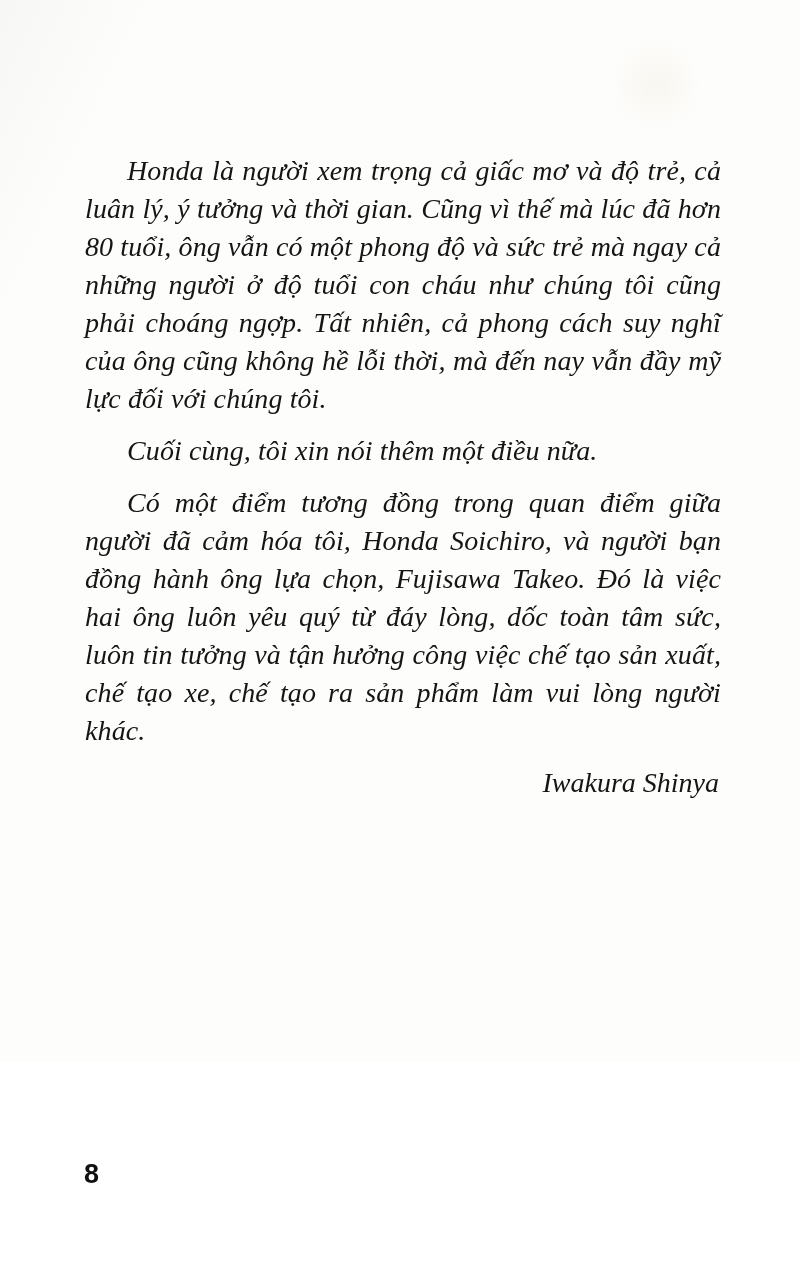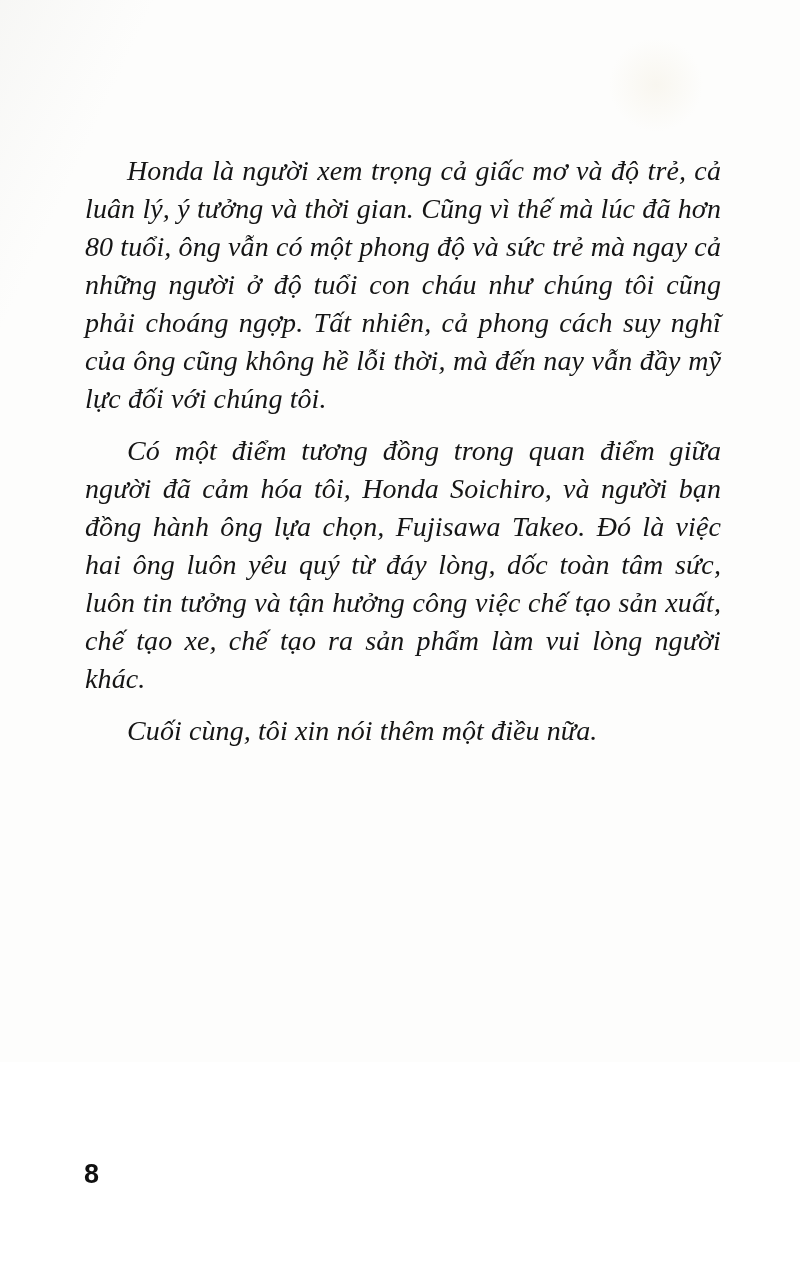--- a/index.html
+++ b/index.html
@@ -56,17 +56,18 @@
     line-height: 32px;
     color: #101010;
   }
 </style>
 </head>
 <body>
 
 <div class="page">
   <main class="text-block">
     <p class="para">Honda là người xem trọng cả giấc mơ và độ trẻ, cả luân lý, ý tưởng và thời gian. Cũng vì thế mà lúc đã hơn 80 tuổi, ông vẫn có một phong độ và sức trẻ mà ngay cả những người ở độ tuổi con cháu như chúng tôi cũng phải choáng ngợp. Tất nhiên, cả phong cách suy nghĩ của ông cũng không hề lỗi thời, mà đến nay vẫn đầy mỹ lực đối với chúng tôi.</p>
+    <p class="para">Cuối cùng, tôi xin nói thêm một điều nữa.</p>
     <p class="para">Có một điểm tương đồng trong quan điểm giữa người đã cảm hóa tôi, Honda Soichiro, và người bạn đồng hành ông lựa chọn, Fujisawa Takeo. Đó là việc hai ông luôn yêu quý từ đáy lòng, dốc toàn tâm sức, luôn tin tưởng và tận hưởng công việc chế tạo sản xuất, chế tạo xe, chế tạo ra sản phẩm làm vui lòng người khác.</p>
-    <p class="para">Cuối cùng, tôi xin nói thêm một điều nữa.</p>
+    <div class="signature">Iwakura Shinya</div>
   </main>
   <div class="page-number">8</div>
 </div>
 
 </body></html>

